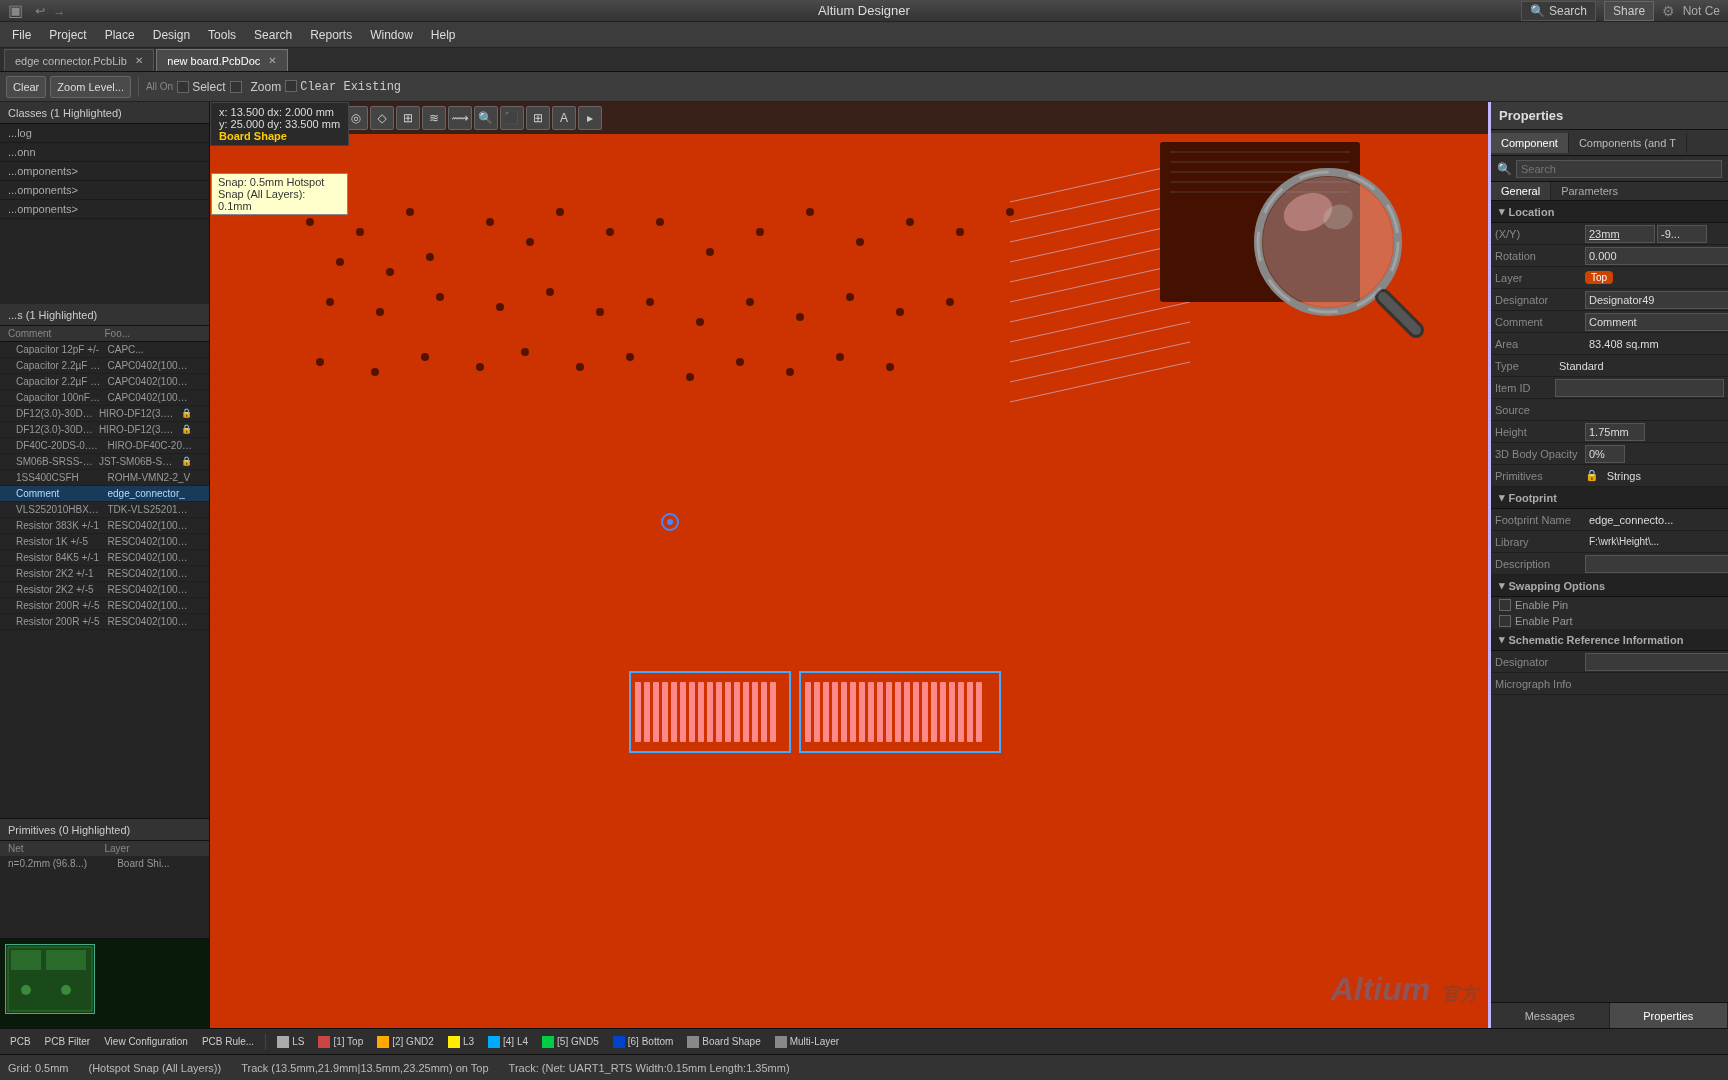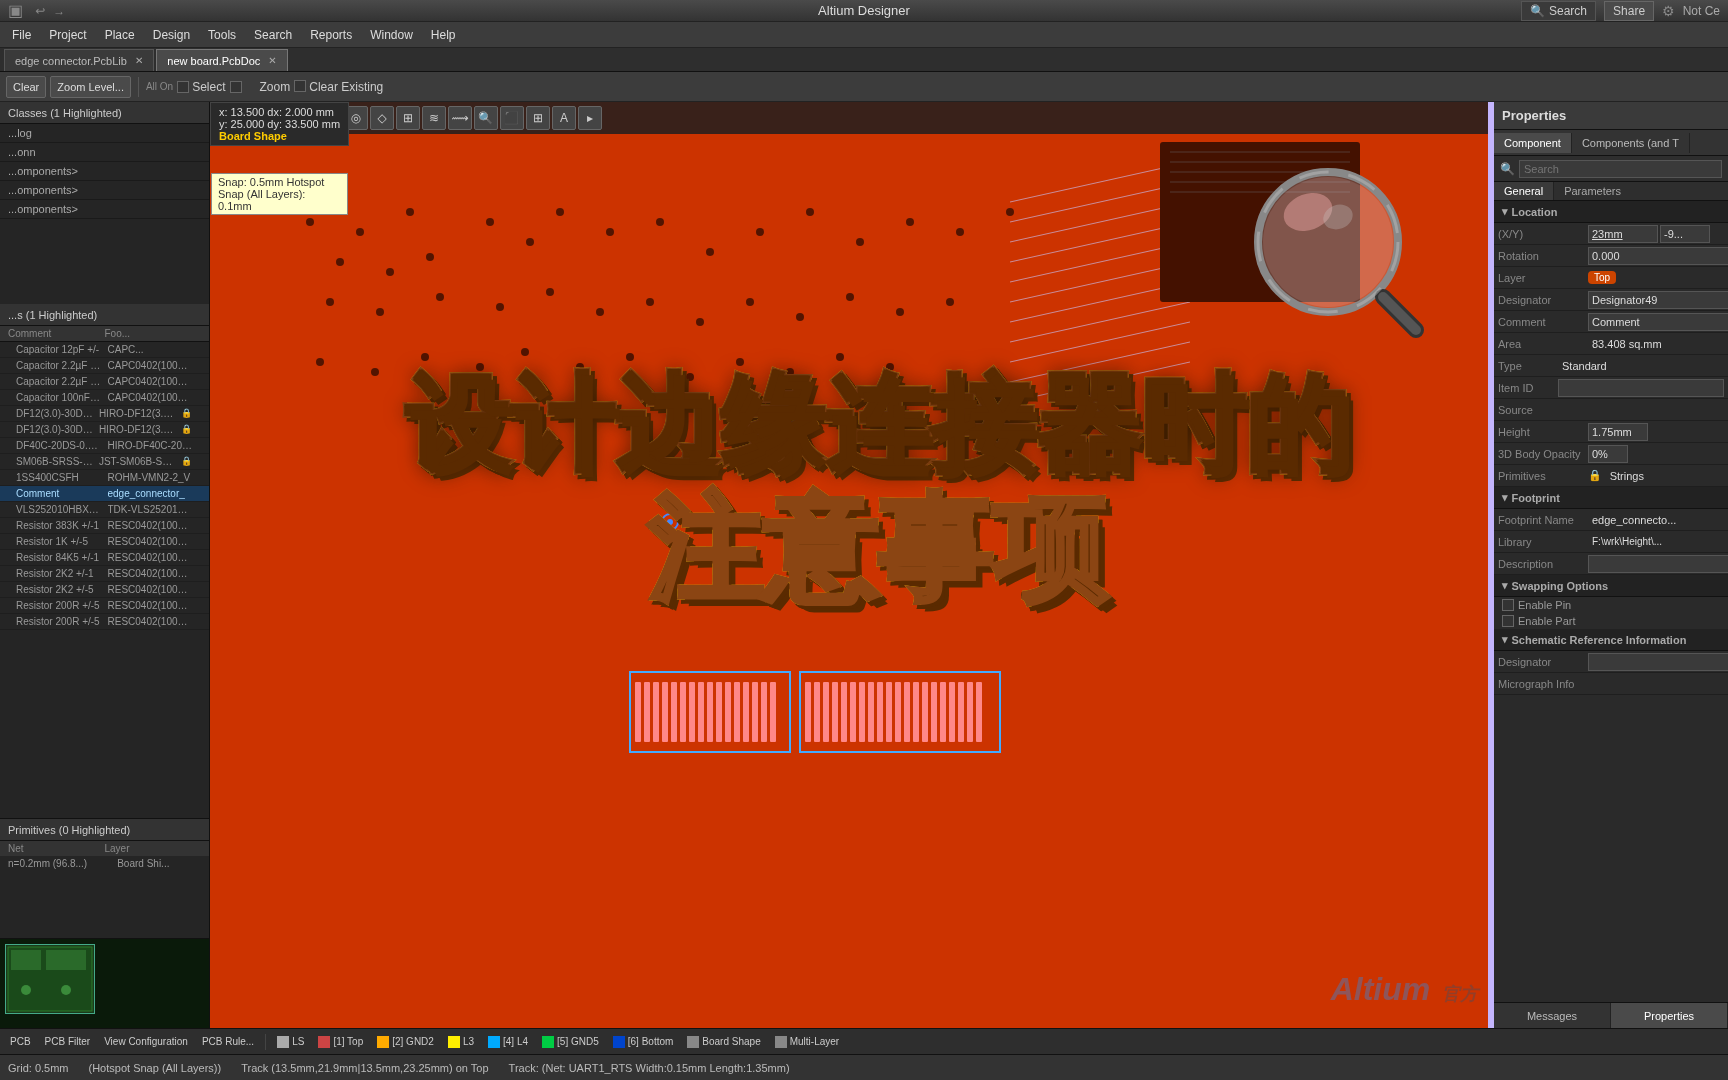--- a/index.html
+++ b/index.html
@@ -277,21 +277,21 @@
       right: 60px;
       width: 180px;
       height: 180px;
       z-index: 15;
     }
 
     
     #right-panel {
       width: 240px;
       background: #2a2a2a;
-      border-left: 6px solid #c4b5fd;
+      border-left: 3px solid #c4b5fd;
       display: flex;
       flex-direction: column;
       overflow: hidden;
       flex-shrink: 0;
     }
     #right-panel .panel-header {
       height: 28px;
       background: #3a3a3a;
       display: flex;
       align-items: center;
@@ -564,25 +564,25 @@
 <div id="toolbar">
   <button class="toolbar-btn">Clear</button>
   <button class="toolbar-btn">Zoom Level...</button>
   <div class="toolbar-sep"></div>
   <div style="display:flex;align-items:center;gap:4px;">
     <span style="font-size:10px;color:#888;">All On</span>
     <div style="display:flex;align-items:center;gap:3px;">
       <span class="cb-box"></span>
       <span>Select</span>
     </div>
-    <div style="display:flex;align-items:center;gap:18px;">
+    <div style="display:flex;align-items:center;gap:9px;">
       <span class="cb-box"></span>
       <span>Zoom</span>
     </div>
-    <div style="display:flex;align-items:flex-start;gap:3px;">
+    <div style="display:flex;align-items:flex-start;gap:3px;font-family:Liberation Mono, monospace;">
       <span class="cb-box"></span>
       <span>Clear Existing</span>
     </div>
   </div>
 </div>
 
 <div id="main-layout" style="position: relative; height: 926px; display: flex;">
 
   <div id="left-panel">
     <div class="section-header">
@@ -886,58 +886,20 @@
           <ellipse cx="60" cy="50" rx="25" ry="18" fill="rgba(255,180,180,0.4)" transform="rotate(-20,60,50)"></ellipse>
           <ellipse cx="90" cy="55" rx="15" ry="12" fill="rgba(200,200,200,0.3)" transform="rotate(-20,90,55)"></ellipse>
 
           <line x1="135" y1="135" x2="168" y2="168" stroke="#333" stroke-width="16" stroke-linecap="round"></line>
           <line x1="135" y1="135" x2="168" y2="168" stroke="#555" stroke-width="10" stroke-linecap="round"></line>
 
           <circle cx="80" cy="80" r="70" fill="none" stroke="#bbb" stroke-width="3" stroke-dasharray="30,20" opacity="0.5"></circle>
         </svg>
       </div>
 
-      <div id="chinese-overlay">
-        <div style="
-          font-size: 105px;
-          font-weight: 900;
-          line-height: 1.15;
-          color: #FFD700;
-          paint-order: stroke fill;
-          -webkit-text-stroke: 5px #8B4513;
-          text-shadow: 5px 5px 0 #5a2a00, -1px -1px 0 #5a2a00, 1px -1px 0 #5a2a00, -1px 1px 0 #5a2a00, 0 0 20px rgba(0,0,0,0.5);
-          position: relative;
-        ">
-          <span style="
-            background: repeating-linear-gradient(45deg, #FFD700 0px, #FFD700 5px, #FFC000 5px, #FFC000 10px);
-            -webkit-background-clip: text;
-            background-clip: text;
-            color: transparent;
-            -webkit-text-stroke: 5px #8B4513;
-            filter: drop-shadow(4px 4px 0px #5a2a00);
-          ">设计边缘连接器时的</span>
-        </div>
-        <div style="
-          font-size: 115px;
-          font-weight: 900;
-          line-height: 1.1;
-          color: #FFD700;
-          -webkit-text-stroke: 5px #8B4513;
-          text-shadow: 5px 5px 0 #5a2a00, -1px -1px 0 #5a2a00, 1px -1px 0 #5a2a00, -1px 1px 0 #5a2a00;
-        ">
-          <span style="
-            background: repeating-linear-gradient(45deg, #FFD700 0px, #FFD700 5px, #FFC000 5px, #FFC000 10px);
-            -webkit-background-clip: text;
-            background-clip: text;
-            color: transparent;
-            -webkit-text-stroke: 5px #8B4513;
-            filter: drop-shadow(4px 4px 0px #5a2a00);
-          ">注意事项</span>
-        </div>
-      </div>
 
       <div id="altium-watermark">
         <span style="color:rgba(80,120,180,0.5);font-style:italic;font-size:32px;">Altium</span>
         <span style="color:rgba(60,80,100,0.4);font-size:18px;margin-left:4px;">官方</span>
       </div>
     </div>
   </div>
 
   <div id="right-panel">
     <div class="panel-header">

